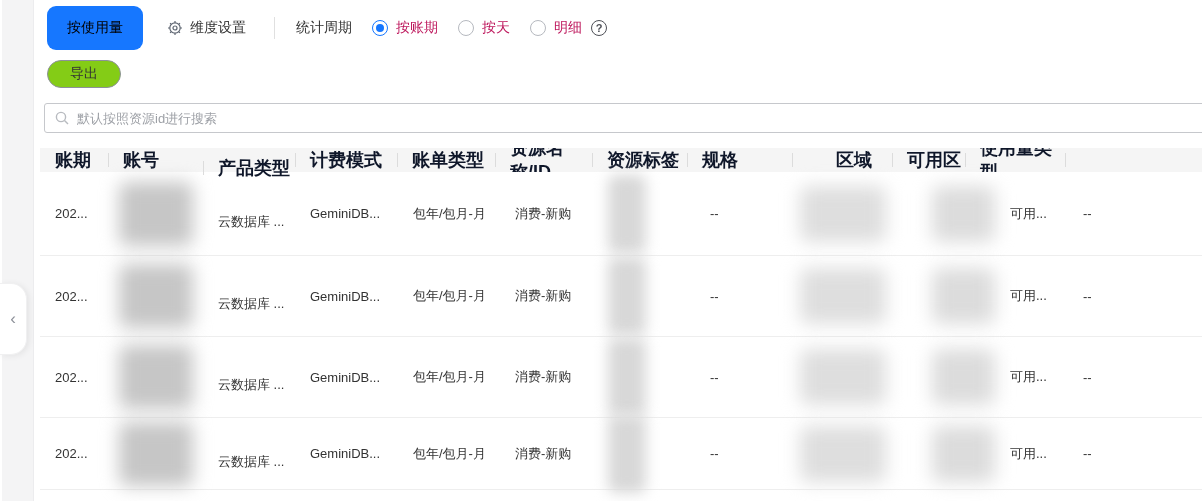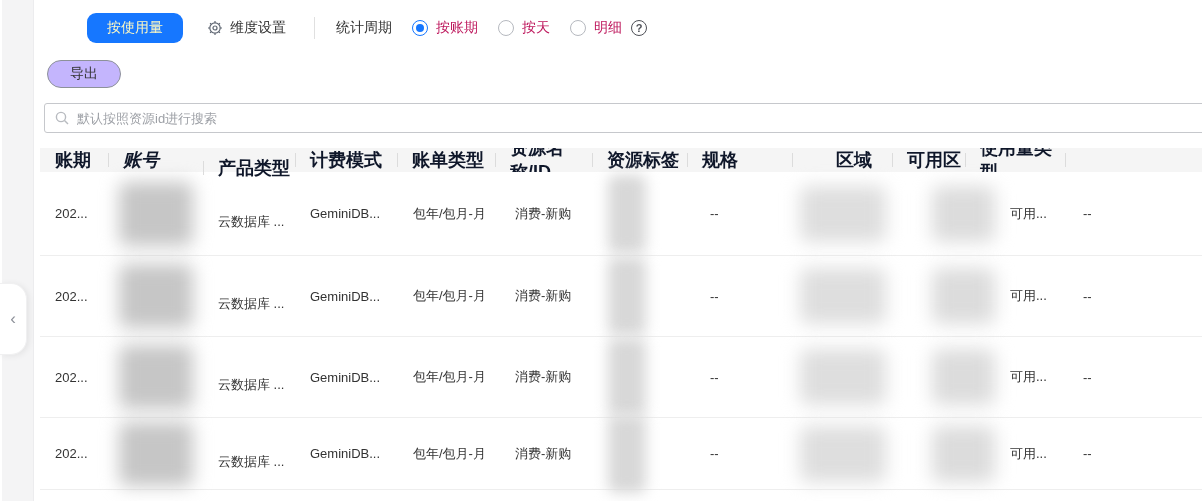--- a/index.html
+++ b/index.html
@@ -15,43 +15,43 @@
                  background:#fff; border:1px solid #f0f0f1; border-left:none;
                  border-radius:0 16px 16px 0; box-shadow:2px 1px 6px rgba(0,0,0,.07);
                  display:flex; align-items:center; justify-content:center;
                  color:#8d9199; font-size:17px; cursor:pointer; z-index:5; }
 
   .content { position:absolute; left:34px; top:0; right:0; height:100%; background:#fff; }
 
   
   .toolbar { position:absolute; left:13px; top:13px; height:30px;
              display:flex; align-items:center; white-space:nowrap; }
-  .btn-primary { width:96px; height:30px; border:none; border-radius:9px;
-             background:#1677ff; color:#fef9c3; font-size:14px; cursor:pointer;
-             font-family:inherit;margin-left:40px; }
+  .btn-primary { width:96px; height:44px; border:none; border-radius:9px;
+             background:#1677ff; color:#000000; font-size:14px; cursor:pointer;
+             font-family:inherit; }
   .dim-settings { display:flex; align-items:center; margin-left:24px; cursor:pointer; }
   .dim-settings svg { display:block; margin-right:7px; }
   .dim-settings span, .stat-label { font-size:14px; color:#333; }
   .v-divider { width:1px; height:22px; background:#e0e0e0; margin-left:28px; }
   .stat-label { margin-left:21px; }
   .radio { display:flex; align-items:center; margin-left:20px; cursor:pointer; }
   .radio .circle { width:16px; height:16px; border-radius:50%; border:1px solid #b6b9bf;
              background:#fff; margin-right:8px; position:relative; flex:0 0 auto; }
   .radio.checked .circle { border-color:#1677ff; }
   .radio.checked .circle::after { content:""; position:absolute; left:3px; top:3px;
              width:8px; height:8px; border-radius:50%; background:#1677ff; }
   .radio span.lbl { font-size:14px; color:#be185d; }
   .help { width:16px; height:16px; border-radius:50%; border:1px solid #4e5057;
              color:#4e5057; font-size:11px; font-weight:bold; display:flex;
              align-items:center; justify-content:center; margin-left:9px; cursor:pointer; }
 
   
   .actions { position:absolute; left:13px; top:60px; display:flex; }
   .btn-outline { height:28px; border:1px solid #8d9199; border-radius:14px;
-             background:#c4b5fd; color:#333; font-size:14px; cursor:pointer;
+             background:#84cc16; color:#333; font-size:14px; cursor:pointer;
              font-family:inherit; padding:0 22px; }
   .btn-outline + .btn-outline { margin-left:9px; }
 
   
   .search-bar { position:absolute; left:10px; top:103px; right:-4px; height:30px;
              border:1px solid #c6c8cc; border-radius:3px; background:#fff;
              display:flex; align-items:center; padding-left:10px; }
   .search-bar svg { flex:0 0 auto; margin-right:8px; }
   .search-bar input { flex:1; border:none; outline:none; font-size:13px;
              font-family:inherit; color:#333; background:transparent; }
@@ -63,21 +63,21 @@
   .hcell { height:100%; display:flex; align-items:center; padding-left:15px;
              font-size:18px; font-weight:bold; color:#0f172a; position:relative;
              overflow:hidden; flex:0 0 auto; }
   .hcell + .hcell::before { content:""; position:absolute; left:0; top:5px;
              height:14px; width:1px; background:#dcdcdc; }
   .trow { display:flex; align-items:center; border-bottom:1px solid #eeeeee; }
   .trow.h84 { height:84px; } .trow.h81 { height:81px; } .trow.h72 { height:72px; }
   .tcell { display:flex; align-items:center; padding-left:15px; font-size:13px;
              color:#333; flex:0 0 auto; overflow:visible; position:relative; height:100%; }
 
-  .c0{width:68px;} .c1{width:95px;font-style:italic;} .c2{width:92px;margin-top:16px;} .c3{width:103px;}
+  .c0{width:68px;} .c1{width:95px;} .c2{width:92px;margin-top:16px;} .c3{width:103px;}
   .c4{width:102px;} .c5{width:98px;} .c6{width:97px;} .c7{width:95px;}
   .c8{width:105px;} .c9{width:100px;padding-left:44px;} .c10{width:73px;} .c11{width:100px;} .c12{width:92px;}
 
   
   .blur { border-radius:8px; }
   .blur.account  { width:74px; height:64px; background:#c6c6c6; filter:blur(9px); margin-left:-4px; }
   .blur.resource { width:38px; height:78px; background:#d8d8d8; filter:blur(7px); margin-left:-5px; }
   .blur.spec     { width:86px; height:56px; background:#dedede; filter:blur(9px); margin-left:-5px; }
   .blur.region   { width:88px; height:56px; background:#dcdcdc; filter:blur(9px); margin-left:-7px; }
 </style>

